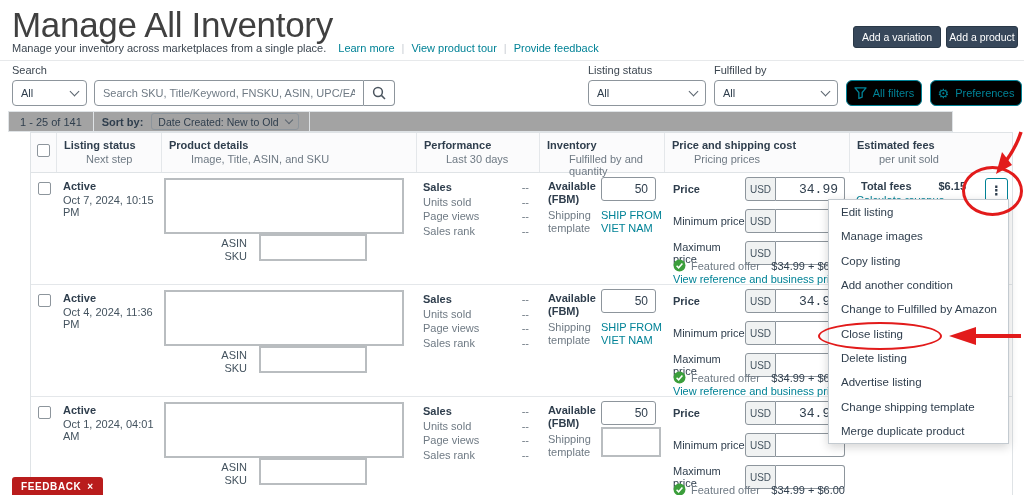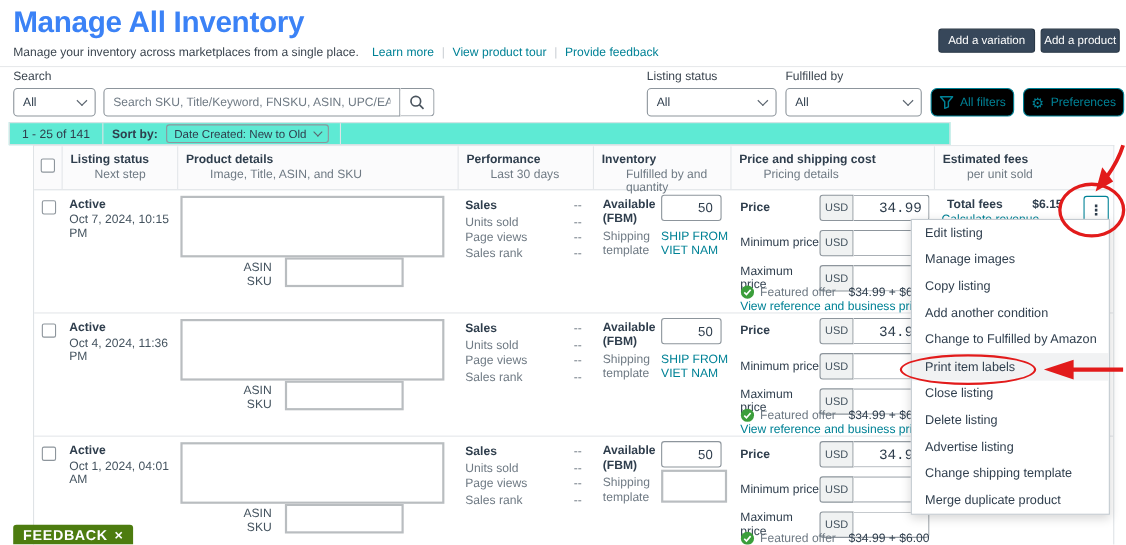--- a/index.html
+++ b/index.html
@@ -5,21 +5,21 @@
   * { box-sizing: border-box; margin: 0; padding: 0; }
   html,body { width:1024px; height:495px; }
   body {
     position: relative; overflow: hidden; background:#fff;
     font-family: "Liberation Sans", "DejaVu Sans", sans-serif;
     color:#2f3e4d; font-size:11px;
   }
   .abs { position:absolute; }
 
   
-  .page-title { left:12px; top:5px; font-size:27px; font-weight:700; color:#3b82f6; letter-spacing:-0.3px; }
+  .page-title { left:12px; top:5px; font-size:35px; font-weight:400; color:#404040; letter-spacing:-0.3px; }
   .subtitle-row { left:12px; top:42px; display:flex; align-items:center; color:#3c4650; }
   .subtitle-row a, .tlink { color:#008296; text-decoration:none; cursor:pointer; }
   .subtitle-row .lnk { margin-left:12px; }
   .sep { color:#c9ced3; margin:0 7px; }
   .hdr-divider { left:0; top:60px; width:1024px; border-top:1px solid #e7e9eb; }
 
   .btn-dark {
     top:26px; height:22px; background:#37475a; border:1px solid #2a3847; border-radius:3px;
     color:#fff; font-size:10.5px; display:flex; align-items:center; justify-content:center; cursor:pointer; white-space:nowrap;
   }
@@ -38,21 +38,21 @@
     left:364px; top:80px; width:31px; height:26px; border:1px solid #8d959c; border-left:none;
     border-radius:0 4px 4px 0; background:#fff; display:flex; align-items:center; justify-content:center; cursor:pointer;
   }
   .btn-teal {
     top:80px; height:26px; background:#000000; border:1px solid #008296; border-radius:6px; color:#008296;
     display:flex; align-items:center; justify-content:center; gap:6px; cursor:pointer; font-size:11px;
   }
   .gear-glyph { font-size:13px; line-height:1; }
 
   
-  .sort-bar { left:8px; top:111px; width:856px; height:21px; border:1px solid #dfe3e6; display:flex; align-items:center; background:#5eead4; }
+  .sort-bar { left:8px; top:111px; width:945px; height:21px; border:1px solid #dfe3e6; display:flex; align-items:center; background:#a3a3a3; }
   .sort-bar .vdiv { width:1px; height:100%; background:#dfe3e6; }
   .sort-count { padding:0 11px; color:#2f3e4d; }
   .sort-label { font-weight:bold; padding:0 8px; }
   .sort-select { width:148px; height:17px; border:1px solid #8d959c; border-radius:3px; display:flex; align-items:center; justify-content:space-between; padding:0 6px; font-size:10.5px; margin-right:10px; cursor:pointer; }
   .sort-select .chev { width:6px; height:6px; }
 
   
   .tbl { left:30px; top:132px; width:983px; border:1px solid #dfe3e6; border-bottom:none; background:#fff; }
   .thead { display:flex; height:40px; background:#fbfbfc; border-bottom:1px solid #dfe3e6; }
   .thead .cell { padding:6px 0 0 7px; border-left:1px solid #e4e7ea; }
@@ -106,23 +106,23 @@
   
   .menu {
     position:absolute; left:828px; top:199px; width:181px; background:#fff;
     border:1px solid #c3cad0; box-shadow:0 3px 9px rgba(15,17,17,.18); z-index:20;
   }
   .menu-item { height:24.3px; display:flex; align-items:center; padding:0 12px; font-size:11.5px; color:#2f3e4d; cursor:pointer; white-space:nowrap; }
   .menu-item.highlighted { background:#f1f2f3; }
 
   
   .feedback {
-    position:absolute; left:12px; top:477px; height:18px; background:#4d7c0f; color:#fff;
+    position:absolute; left:12px; top:477px; height:18px; background:#b91c1c; color:#fff;
     border-radius:3px 3px 0 0; display:flex; align-items:center; padding:4px 9px; gap:6px;
-    font-size:13px; font-weight:bold; letter-spacing:.6px; z-index:40; cursor:pointer;
+    font-size:10px; font-weight:bold; letter-spacing:.6px; z-index:40; cursor:pointer;
   }
 
   
   .anno-ellipse { position:absolute; border:3px solid #e21b1b; border-radius:50%; z-index:30; pointer-events:none; }
   .anno-kebab { left:962px; top:166px; width:61px; height:50px; }
   .anno-print { left:818px; top:322px; width:124px; height:28px; border-width:2.5px; }
   .anno-svg { position:absolute; left:0; top:0; z-index:31; pointer-events:none; }
 </style>
 </head>
 <body>
@@ -203,21 +203,21 @@
     <div class="cell c-perf">
       <div class="h-title">Performance</div>
       <div class="h-sub">Last 30 days</div>
     </div>
     <div class="cell c-inv">
       <div class="h-title">Inventory</div>
       <div class="h-sub">Fulfilled by and quantity</div>
     </div>
     <div class="cell c-price">
       <div class="h-title">Price and shipping cost</div>
-      <div class="h-sub">Pricing details</div>
+      <div class="h-sub">Pricing prices</div>
     </div>
     <div class="cell c-fees">
       <div class="h-title">Estimated fees</div>
       <div class="h-sub">per unit sold</div>
     </div>
   </div>
   <div id="table-body">
   <div class="trow">
     <div class="cell c-check">
           <div class="checkbox"></div>
@@ -474,21 +474,20 @@
   </div>
 </div>
 </div>
 
 <div class="menu" id="row-actions-menu">
     <div class="menu-item">Edit listing</div>
     <div class="menu-item">Manage images</div>
     <div class="menu-item">Copy listing</div>
     <div class="menu-item">Add another condition</div>
     <div class="menu-item">Change to Fulfilled by Amazon</div>
-    <div class="menu-item highlighted">Print item labels</div>
     <div class="menu-item">Close listing</div>
     <div class="menu-item">Delete listing</div>
     <div class="menu-item">Advertise listing</div>
     <div class="menu-item">Change shipping template</div>
     <div class="menu-item">Merge duplicate product</div>
   </div>
 
 <div class="feedback">
   <span>FEEDBACK</span>
   <span>×</span>

